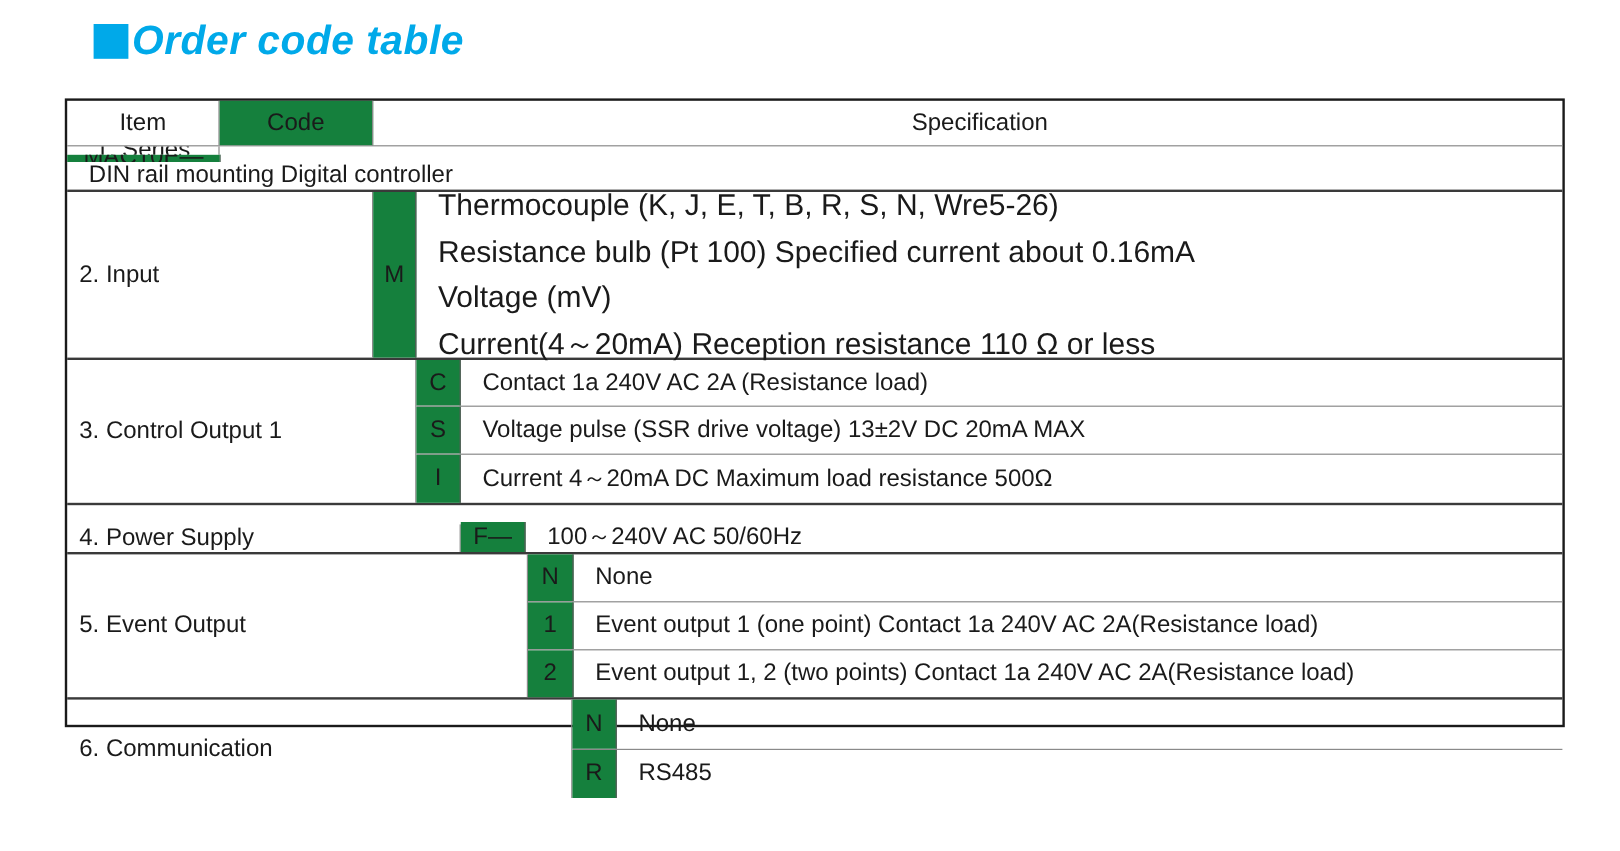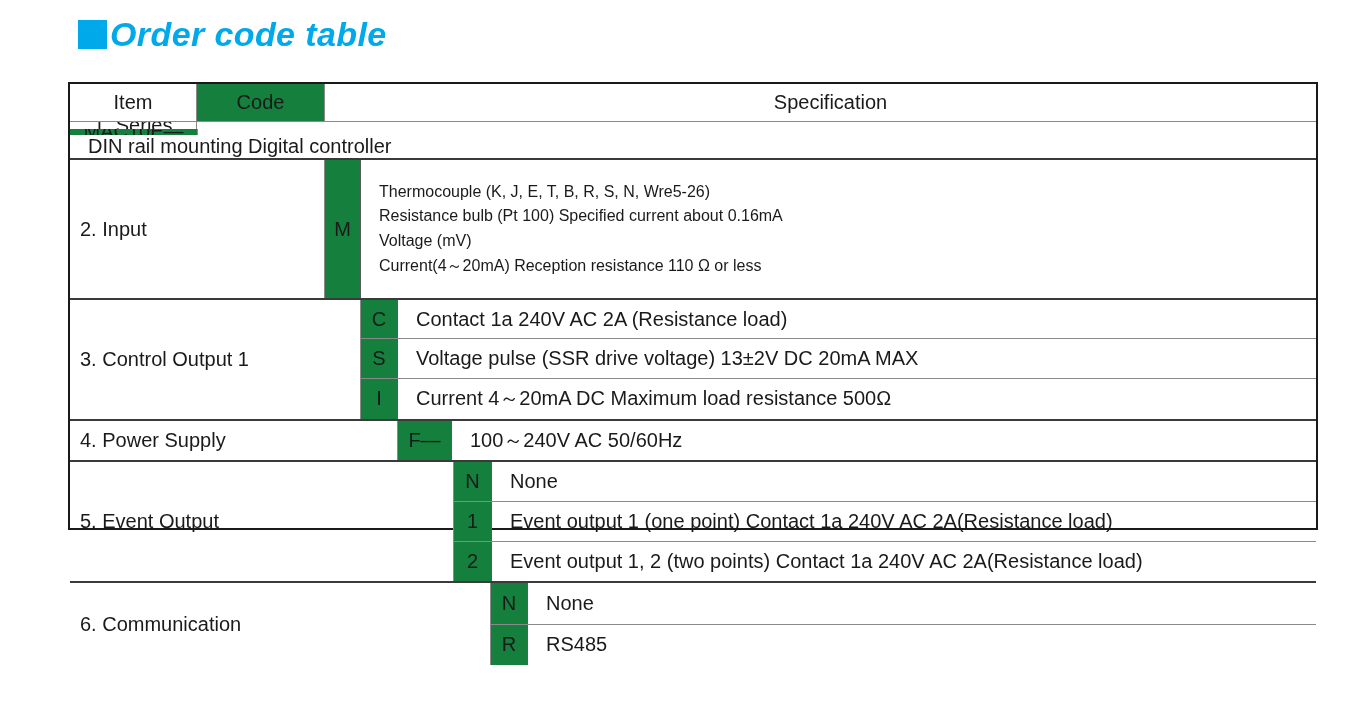--- a/index.html
+++ b/index.html
@@ -36,24 +36,24 @@
     font-weight: bold;
     color: #00a9e9;
     letter-spacing: 0.4px;
     line-height: 1;
     white-space: nowrap;
   }
 
   
   .table-wrap {
     position: absolute;
-    left: 68px;
+    left: 54px;
     top: 82px;
     width: 1250px;
-    height: 448px;
+    height: 524px;
     border: 2px solid #1a1a1a;
     box-sizing: border-box;
     background: #fff;
   }
 
   .row {
     display: flex;
     box-sizing: border-box;
     width: 100%;
   }
@@ -116,32 +116,32 @@
     white-space: nowrap;
   }
   .subrows { flex: 1 1 auto; display: flex; flex-direction: column; }
   .subrow { display: flex; flex: 1 1 auto; box-sizing: border-box; }
   .subrow + .subrow { border-top: 1px solid #8a8a8a; }
 
   .h-header { height: 37px; }
   .h-series { height: 37px; flex-direction: column; }
   .h-input  { height: 140px; }
   .h-co     { height: 121px; }
-  .h-ps     { height: 41px; }
+  .h-ps     { height: 41px; align-items: flex-end; }
   .h-ev     { height: 121px; }
   .h-comm   { height: 84px; }
 
   .multiline {
     display: flex;
     flex-direction: column;
     justify-content: center;
     align-items: flex-start;
     white-space: nowrap;
     padding-left: 18px;
-    font-size: 16px;
+    font-size: 25px;
     line-height: 1.54;
     flex: 1 1 auto;
     box-sizing: border-box;
   }
   .spec-text {
     flex: 1 1 auto;
     box-sizing: border-box;
     display: flex;
     align-items: center;
     padding-left: 18px;

